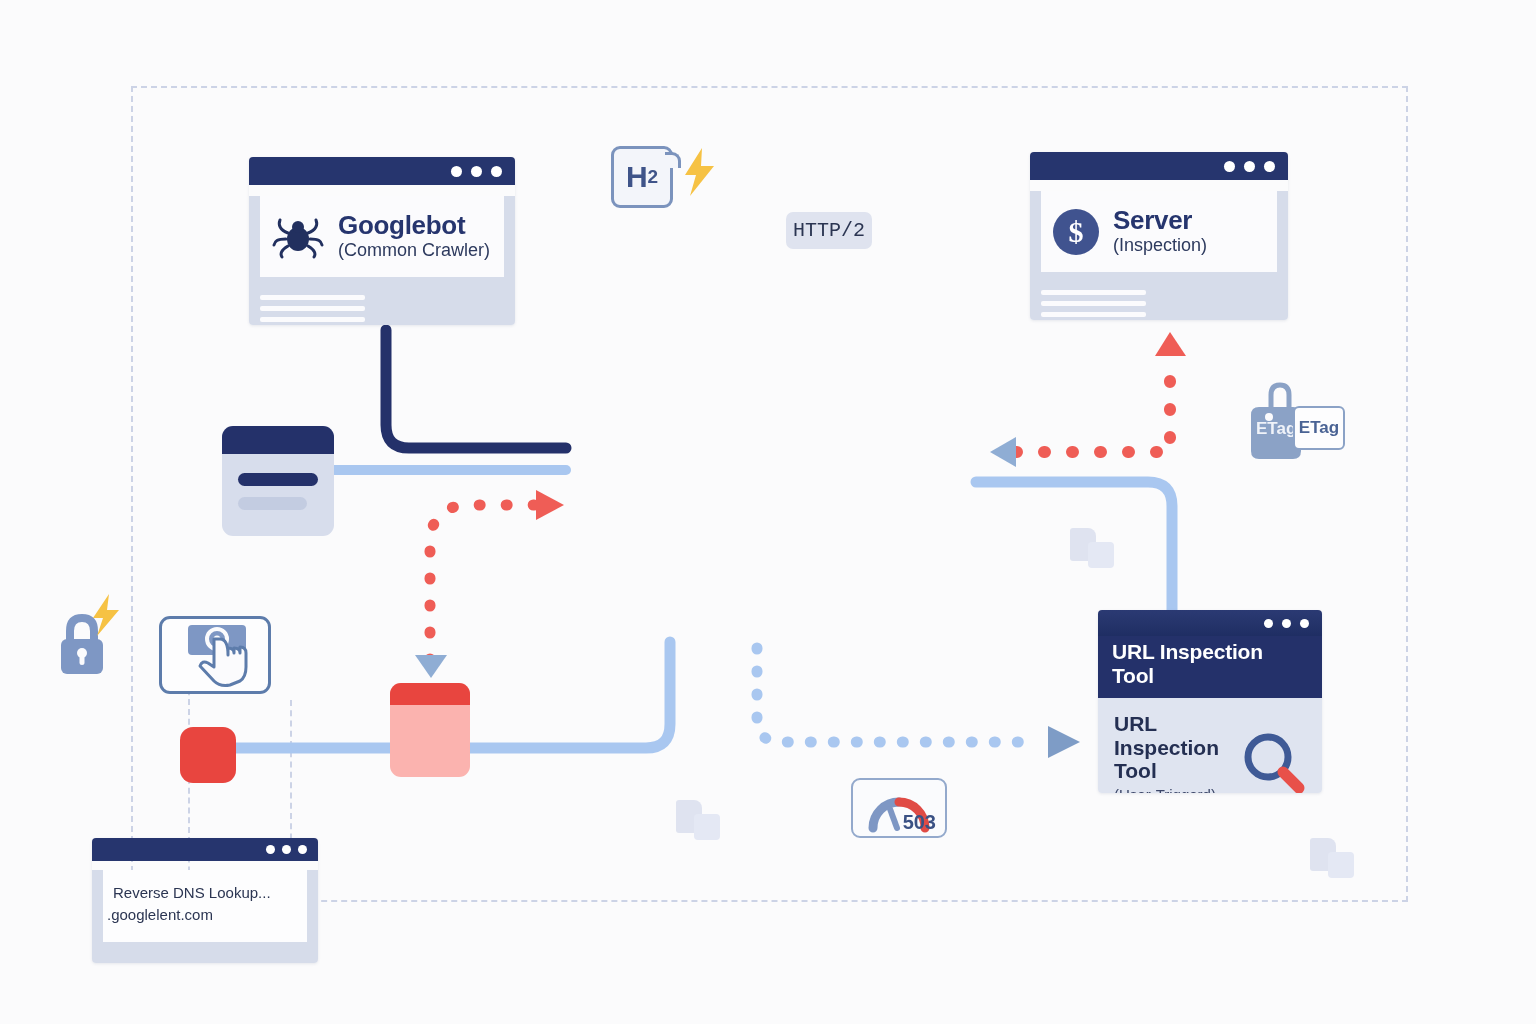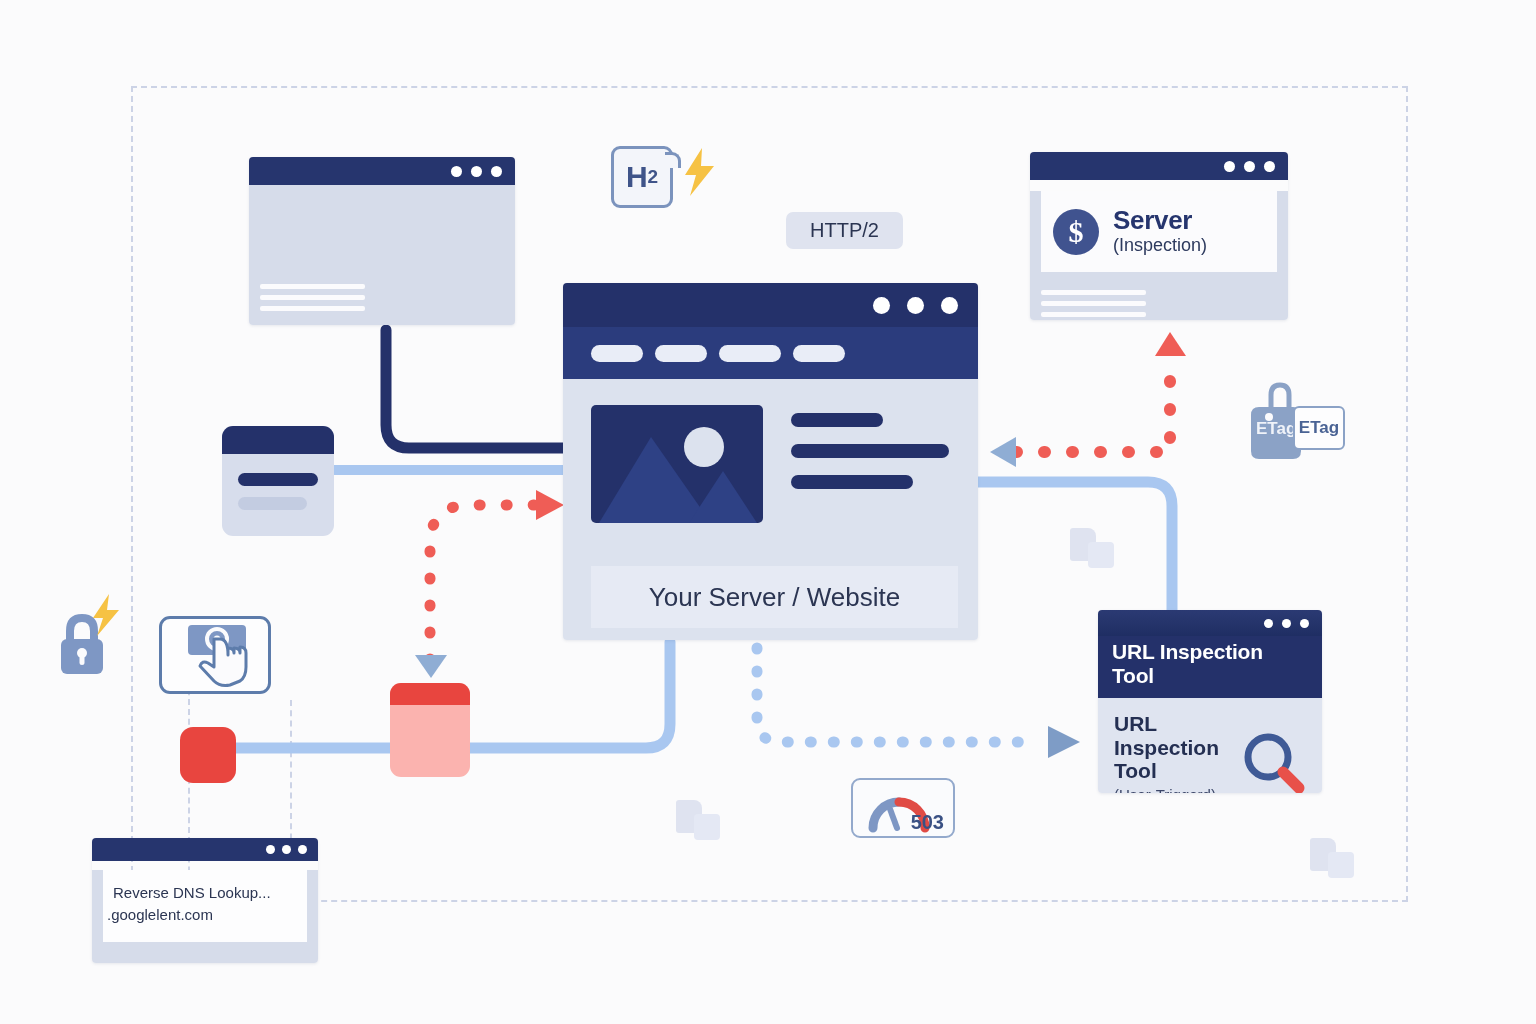--- a/index.html
+++ b/index.html
@@ -104,25 +104,25 @@
   .h2badge {
     left: 611px; top: 146px; width: 62px; height: 62px;
     background: #f3f5fa; border: 3px solid #7b93bd; border-radius: 9px;
     display: flex; align-items: center; justify-content: center;
     color: #3f5489; font-size: 30px; font-weight: bold;
   }
   .h2badge sub { font-size: 19px; }
   .h2ear { left: 665px; top: 152px; width: 16px; height: 16px; border: 3px solid #7b93bd;
            border-left: none; border-bottom: none; border-radius: 0 9px 0 0; background: #f3f5fa; }
   .httpill {
-    left: 786px; top: 212px; padding: 7px 24px; background: #dfe3ef; border-radius: 7px;
-    color: #2b3552; font-size: 20px;
+    left: 786px; top: 212px; padding: 7px 7px; background: #dfe3ef; border-radius: 7px;
+    color: #2b3552; font-size: 20px; font-family: Liberation Mono, monospace;
   }
   .gauge {
-    left: 851px; top: 778px; width: 104px; height: 60px; background: #fafbfd;
+    left: 851px; top: 778px; width: 96px; height: 60px; background: #fafbfd;
     border: 2px solid #93a9cc; border-radius: 9px; position: absolute;
   }
   .gauge .num { position: absolute; right: 9px; bottom: 2px; font-size: 20px; color: #3a5184; font-weight: bold; }
 
   .etag-wrap { left: 1247px; top: 381px; width: 100px; height: 86px; }
   .etag-white {
     position: absolute; left: 46px; top: 25px; width: 52px; height: 44px;
     background: #fdfdfe; border: 2px solid #8ba2c6; border-radius: 6px;
     display: flex; align-items: center; justify-content: center;
     color: #4a6394; font-size: 17px; font-weight: bold;
@@ -182,20 +182,40 @@
     </g>
   </svg>
 
   <div class="abs win" id="googlebot" style="left:249px;top:157px;width:266px;height:168px;">
     <div class="win-bar">
       <span class="dot"></span>
       <span class="dot"></span>
       <span class="dot"></span>
     </div>
     <div class="win-body" style="height:140px;position:relative;">
+      <div class="inner-panel" style="height:81px;">
+        <span class="spider">
+          <svg viewBox="0 0 52 46" width="52" height="46">
+            <ellipse cx="26" cy="25" rx="11" ry="12" fill="#22305f"></ellipse>
+            <circle cx="26" cy="13" r="6" fill="#22305f"></circle>
+            <g stroke="#22305f" stroke-width="3" fill="none" stroke-linecap="round">
+              <path d="M16 19 C8 16 6 11 8 6"></path>
+              <path d="M36 19 C44 16 46 11 44 6"></path>
+              <path d="M14 25 C5 25 3 27 2 31"></path>
+              <path d="M38 25 C47 25 49 27 50 31"></path>
+              <path d="M16 32 C9 36 8 40 10 43"></path>
+              <path d="M36 32 C43 36 44 40 42 43"></path>
+            </g>
+          </svg>
+        </span>
+        <div>
+          <div class="bot-title">Googlebot</div>
+          <div class="bot-sub">(Common Crawler)</div>
+        </div>
+      </div>
       <div class="abs lines" style="left:11px;top:99px;width:105px;">
         <i></i>
           <i></i>
           <i></i>
       </div>
 
     </div>
   </div>
 
   <div class="abs win" id="adsbot" style="left:1030px;top:152px;width:258px;height:168px;">
@@ -214,46 +234,20 @@
       </div>
       <div class="abs lines" style="left:11px;top:99px;width:105px;">
         <i></i>
           <i></i>
           <i></i>
       </div>
 
     </div>
   </div>
 
-  <div class="abs win" id="server">
-    <div class="srv-top">
-      <span class="dot"></span>
-      <span class="dot"></span>
-      <span class="dot"></span>
-    </div>
-    <div class="srv-nav">
-      <i style="width:52px"></i>
-      <i style="width:52px"></i>
-      <i style="width:62px"></i>
-      <i style="width:52px"></i>
-    </div>
-    <div class="srv-content">
-      <div class="thumb">
-        <span class="mtn-a"></span>
-          <span class="mtn-b"></span>
-          <span class="sun"></span>
-      </div>
-      <div class="srv-lines">
-        <i style="width:92px"></i>
-        <i style="width:158px"></i>
-        <i style="width:122px"></i>
-      </div>
-      <div class="srv-label">Your Server / Website</div>
-    </div>
-  </div>
 
   <div class="abs win" id="uit">
     <div class="win-bar">
       <span class="dot"></span>
       <span class="dot"></span>
       <span class="dot"></span>
     </div>
     <div class="uit-title">URL Inspection Tool</div>
     <div class="uit-body">
       <div class="uit-h">URL Inspection Tool</div>

